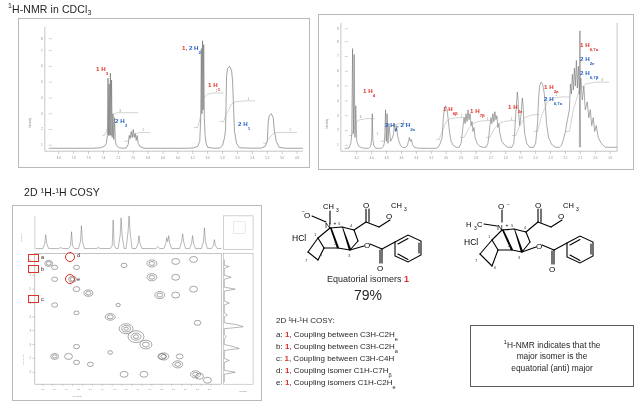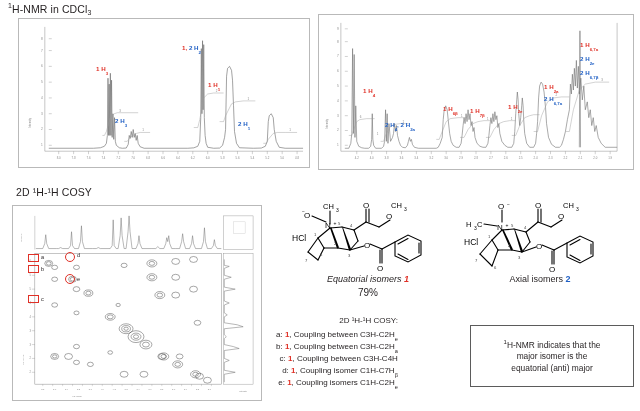--- a/index.html
+++ b/index.html
@@ -30,24 +30,24 @@
   .mark-sq{border:1.1px solid #e03127;}
   .mark-ci{border:1.1px solid #e03127;border-radius:50%;}
   .mark-lab{position:absolute;font-size:5.6px;color:#231f20;font-weight:normal;}
 
   
   .struct{position:absolute;}
   .struct svg{display:block;}
   .caption{position:absolute;text-align:center;font-size:9px;color:#231f20;white-space:nowrap;}
   .caption .num1{color:#e03127;font-weight:bold;}
   .caption .num2{color:#1f5fc4;font-weight:bold;}
-  .pct{position:absolute;text-align:center;font-size:10px;color:#231f20;}
+  .pct{position:absolute;text-align:center;font-size:14px;color:#231f20;}
 
   
-  .legend{position:absolute;font-size:8px;color:#231f20;line-height:1.33;text-align:right;}
+  .legend{position:absolute;font-size:8px;color:#231f20;line-height:1.33;}
   .legend .lg-title{margin-bottom:3px;}
   .legend .row{white-space:nowrap;}
   .legend .row b{color:#e03127;font-weight:bold;}
   .legend .row sub{font-size:5.6px;position:relative;top:1.6px;}
 
   
   .concl{position:absolute;border:1px solid #5b5b5b;box-sizing:border-box;
     display:flex;align-items:center;justify-content:center;text-align:center;
     font-size:8.4px;line-height:1.34;color:#231f20;padding:4px 6px;}
   .concl sup{font-size:6px;vertical-align:super;}
@@ -291,21 +291,21 @@
   <div class="pklabel" style="left:385px;top:122px;"><span class="c2">2 H<sub>4</sub>, 2 H<sub>2a</sub></span></div>
   <div class="pklabel c1" style="left:443px;top:106px;">1 H<sub>6β</sub></div>
   <div class="pklabel c1" style="left:470px;top:108px;">1 H<sub>7β</sub></div>
   <div class="pklabel c1" style="left:508px;top:104px;">1 H<sub>2e</sub></div>
   <div class="pklabel c1" style="left:544px;top:84px;">1 H<sub>2a</sub></div>
   <div class="pklabel c2" style="left:544px;top:96px;">2 H<sub>6,7a</sub></div>
   <div class="pklabel c1" style="left:580px;top:42px;">1 H<sub>6,7a</sub></div>
   <div class="pklabel c2" style="left:580px;top:56px;">2 H<sub>2e</sub></div>
   <div class="pklabel c2" style="left:580px;top:70px;">2 H<sub>6,7β</sub></div>
 
-  <div class="sec-title" style="left:16px;top:186px;">2D ¹H-¹H COSY</div>
+  <div class="sec-title" style="left:24px;top:186px;">2D ¹H-¹H COSY</div>
 
   <div class="panel" style="left:12px;top:205px;width:250px;height:196px;">
     <svg viewBox="0 0 250 196" preserveAspectRatio="none" style="width:100%;height:100%;">
 
       <g stroke="#8a8a8a" stroke-width="0.4" fill="none">
         <line x1="22" y1="10" x2="22" y2="44"></line>
       </g>
       <path fill="none" stroke="#6f6f6f" stroke-width="0.5" d="
         M23,43 L30,43 L32,38 L33,29 L34,38 L36,43 L44,43 L46,43 L48,42
         L50,43 L56,43 L58,40 L59,26 L60,40 L62,43 L66,43 L68,36 L69,20 L70,36 L72,43
@@ -526,21 +526,21 @@
         <text x="36" y="40">1</text>
           <text x="56" y="49">2</text>
           <text x="70" y="61">3</text>
         <text x="72" y="31">4</text>
           <text x="60" y="29">5</text>
           <text x="42" y="60">6</text>
         <text x="27" y="66">7</text>
       </g>
     </svg>
   </div>
-  <div class="caption" style="left:278px;top:274px;width:180px;font-style:italic;">
+  <div class="caption" style="left:278px;top:274px;width:180px;">
     <span>Equatorial isomers</span>
     <span class="num1">1</span>
   </div>
   <div class="pct" style="left:278px;top:287px;width:180px;">79%</div>
 
   <div class="struct" style="left:450px;top:196px;">
     <svg width="180" height="78" viewBox="0 0 180 78">
       <g stroke="#000" stroke-width="1.1" fill="none" stroke-linecap="round">
 
         <line x1="52" y1="26" x2="52" y2="14"></line>
@@ -595,24 +595,20 @@
         <text x="38" y="42">1</text>
           <text x="58" y="51">2</text>
           <text x="68" y="63">3</text>
         <text x="74" y="33">4</text>
           <text x="61" y="31">5</text>
           <text x="44" y="73">6</text>
         <text x="25" y="66">7</text>
       </g>
     </svg>
   </div>
-  <div class="caption" style="left:450px;top:274px;width:180px;">
-    <span>Axial isomers</span>
-    <span class="num2">2</span>
-  </div>
 
   <div class="legend" style="left:276px;top:316px;">
     <div class="lg-title">2D ¹H-¹H COSY:</div>
     <div class="row">
       <span>a:</span>
       <b>1</b><span>, Coupling between C3H-C2H</span><sub>e</sub>
     </div>
     <div class="row">
       <span>b:</span>
       <b>1</b><span>, Coupling between C3H-C2H</span><sub>a</sub>

